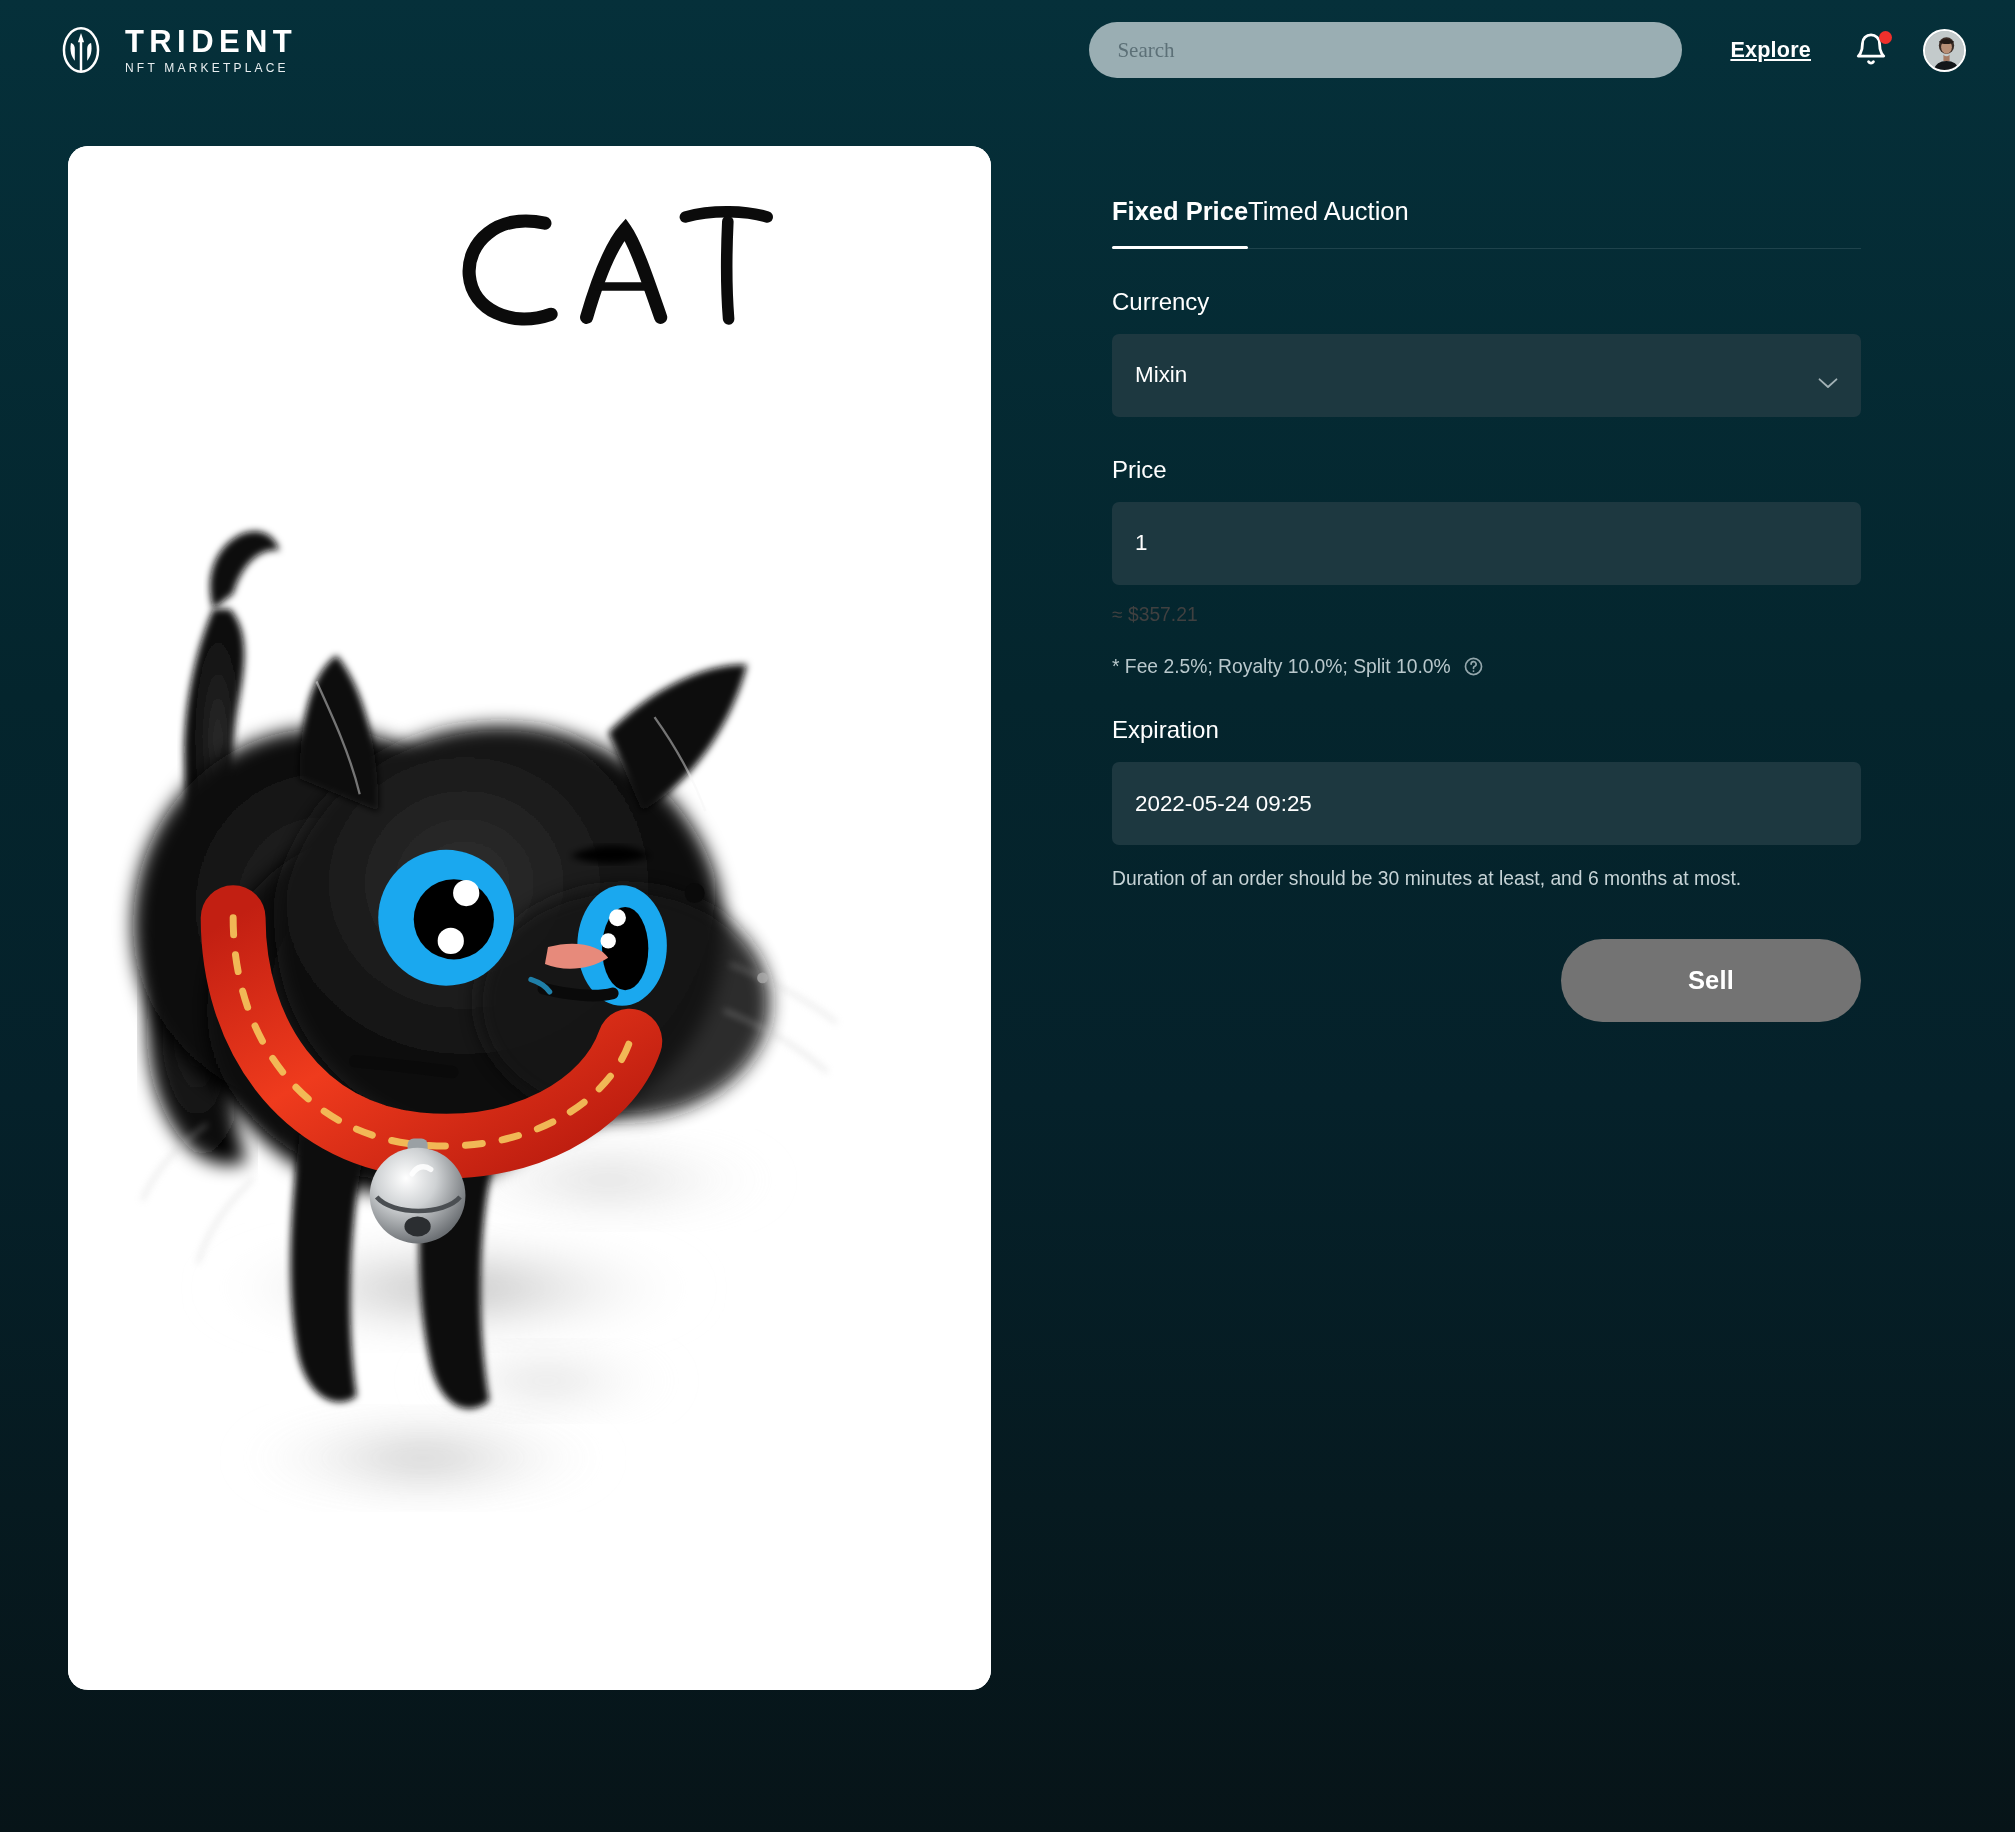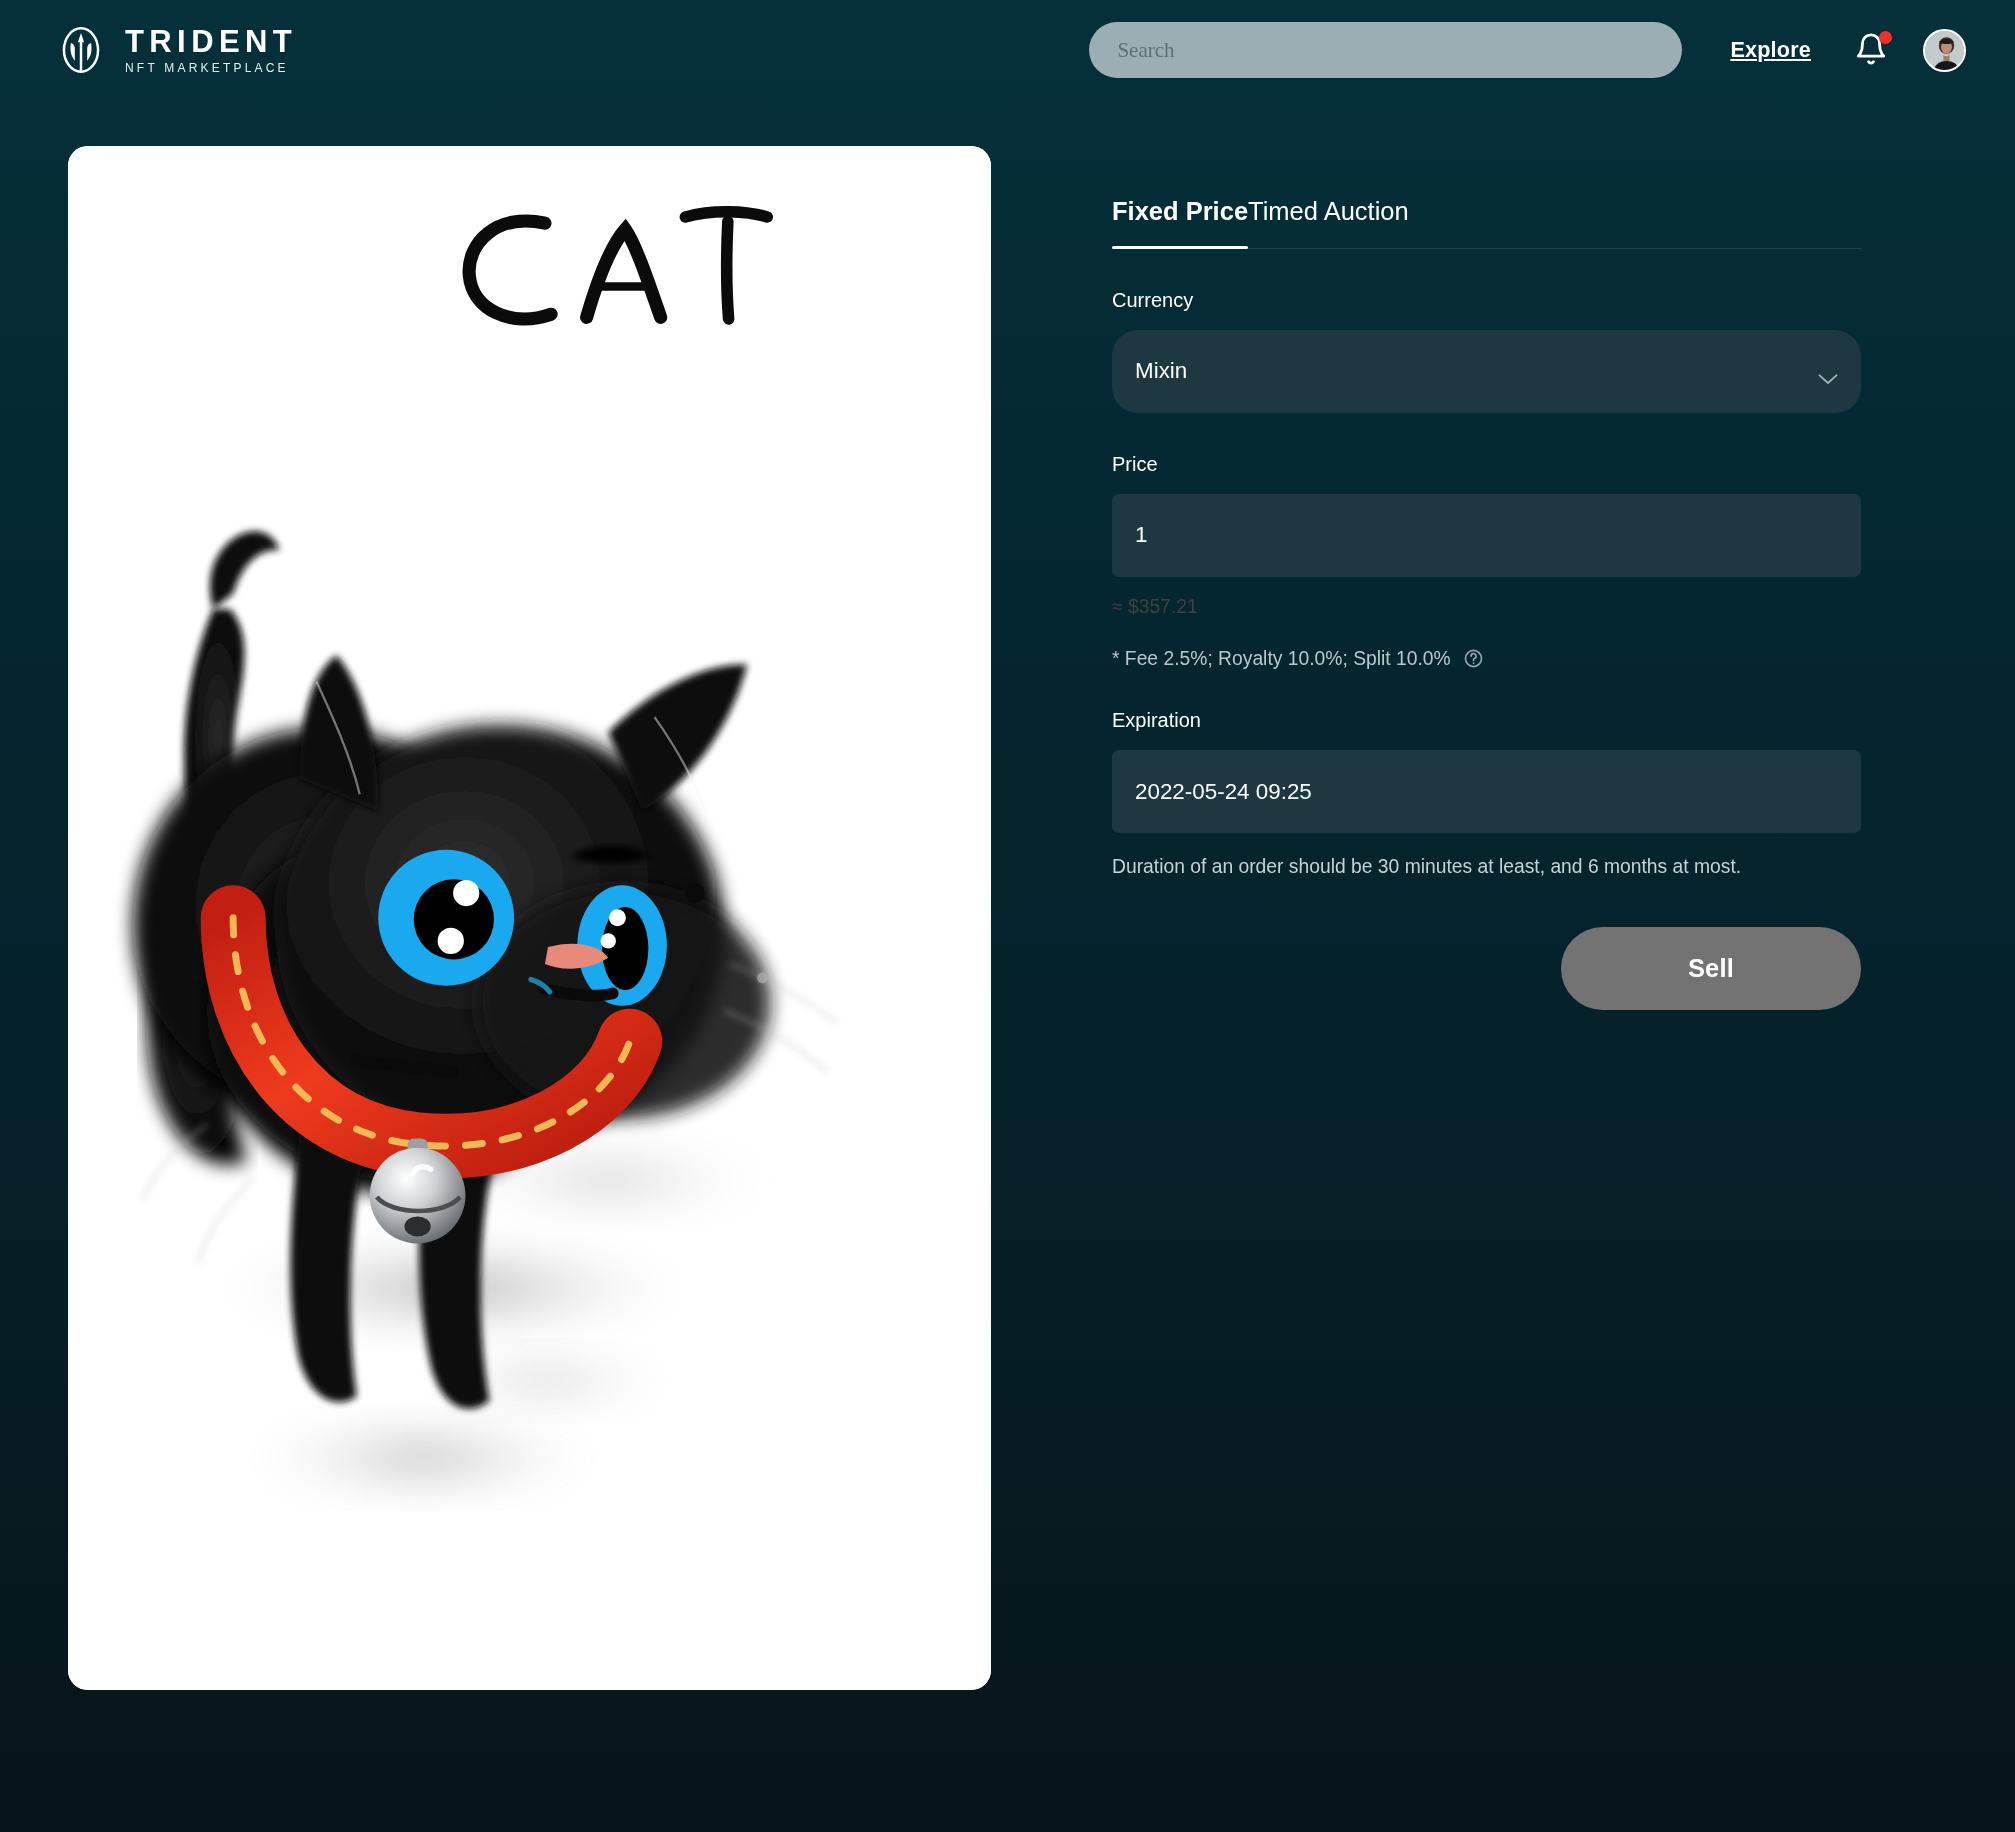--- a/index.html
+++ b/index.html
@@ -169,21 +169,21 @@
     content: "";
     position: absolute;
     left: 0; right: 0;
     bottom: -21.6px;
     height: 3.9px;
     background: #ffffff;
     border-radius: 2.3px;
   }
 
   .field-label {
-    font-size: 20px;
+    font-size: 24px;
     font-weight: 400;
     color: #ffffff;
     margin-top: 41px;
     margin-bottom: 20px;
     line-height: 1;
   }
 
   .control {
     width: 100%;
     height: 83px;
@@ -193,21 +193,21 @@
     padding: 0 23px;
     display: flex;
     align-items: center;
     font-family: "Liberation Sans", sans-serif;
     font-size: 22.4px;
     color: #ffffff;
     outline: none;
     cursor: pointer;
   }
 
-  .select-control { justify-content: space-between; border-radius: 26px; }
+  .select-control { justify-content: space-between; }
   .chevron { width: 20px; height: 12.4px; flex: 0 0 20px; opacity: .75; }
 
   .price-input { cursor: text; }
 
   .hint-usd {
     font-size: 19.3px;
     color: #404040;
     margin-top: 20px;
     line-height: 1;
   }

